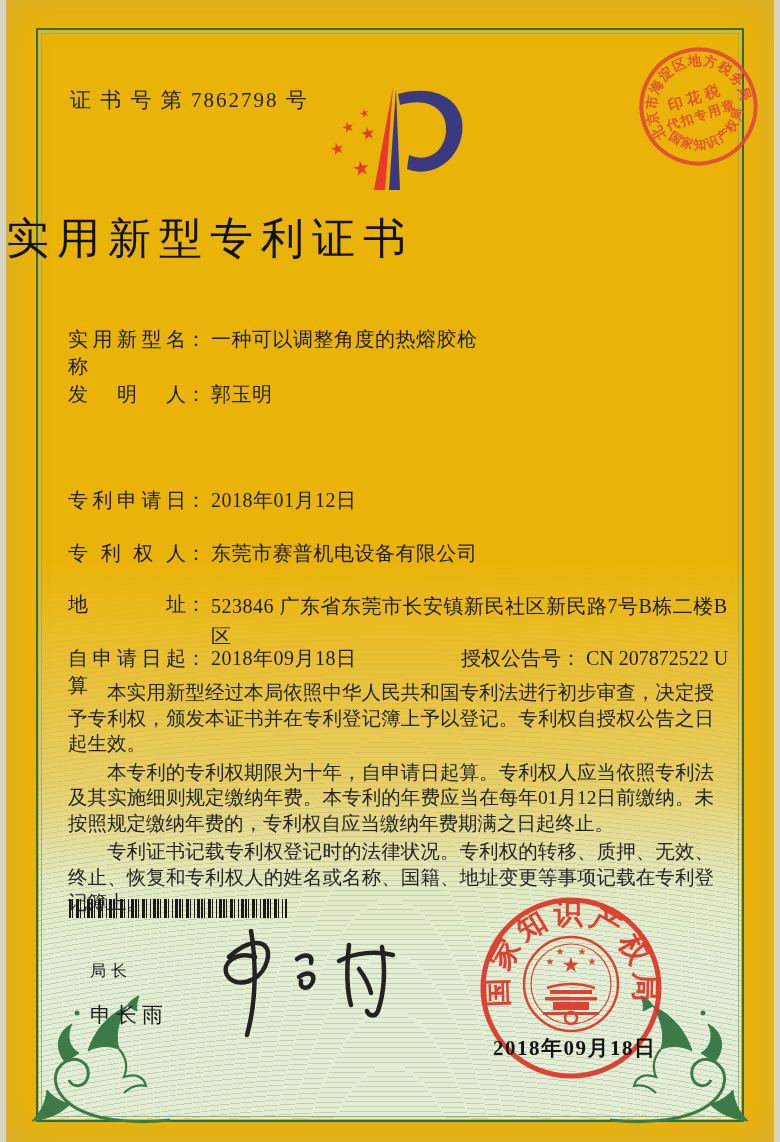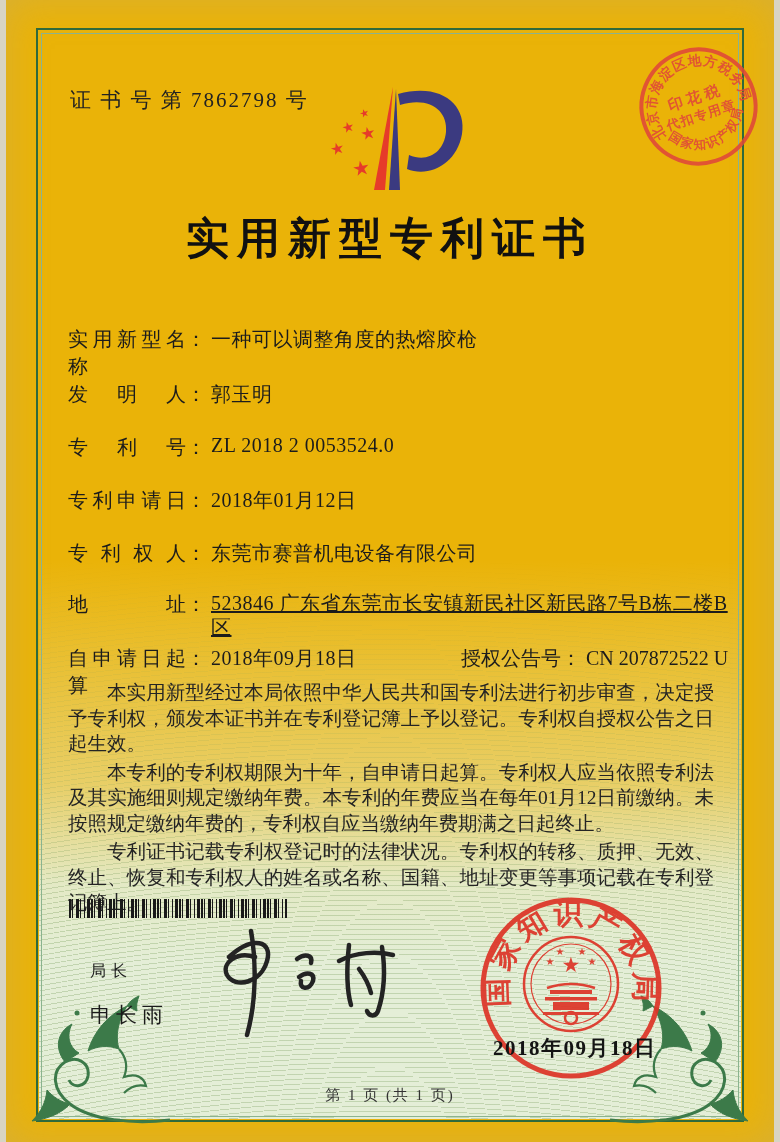--- a/index.html
+++ b/index.html
@@ -11,26 +11,26 @@
   .frame-inner{position:absolute;top:33px;left:35px;right:35px;bottom:25px;border:1px solid #8ab38f;z-index:1;}
   
   .tint{position:absolute;left:33px;right:33px;top:560px;bottom:23px;z-index:0;
         background:linear-gradient(180deg,rgba(230,240,217,0) 0%,rgba(230,240,217,.45) 40%,rgba(227,238,213,.92) 58%,#e4eed7 72%);}
   .waves{position:absolute;left:33px;right:33px;top:560px;bottom:23px;z-index:0;
         background-image:repeating-radial-gradient(900px 680px at 50% 270%,rgba(122,158,92,.32) 0px,rgba(122,158,92,.32) 1.2px,rgba(122,158,92,0) 1.2px,rgba(122,158,92,0) 6.5px);
         -webkit-mask-image:linear-gradient(180deg,transparent 0%,rgba(0,0,0,.55) 42%,#000 62%);
         mask-image:linear-gradient(180deg,transparent 0%,rgba(0,0,0,.55) 42%,#000 62%);}
   .content{position:absolute;inset:0;z-index:3;color:#1c1c1c;}
   .cert-no{position:absolute;left:64px;top:86px;font-size:21px;letter-spacing:2px;color:#222;}
-  .title{position:absolute;left:0;right:0;top:210px;text-align:center;font-size:43px;font-weight:bold;letter-spacing:8px;color:#111;}
+  .title{position:absolute;left:0;right:0;top:210px;text-align:left;font-size:43px;font-weight:normal;letter-spacing:8px;color:#111;}
   .field{position:absolute;left:62px;font-size:20px;}
   .flabel{display:inline-block;width:118px;text-align:justify;text-align-last:justify;vertical-align:top;}
   .fcolon{display:inline-block;vertical-align:top;margin-right:5px;}
   .fvalue{display:inline-block;vertical-align:top;letter-spacing:.5px;}
-  .fvalue.addr{width:518px;line-height:24px;text-decoration:underline;}
+  .fvalue.addr{width:518px;line-height:30px;}
   .grant-right{position:absolute;left:393px;top:0;white-space:nowrap;}
   .paras{position:absolute;left:62px;width:658px;top:680px;font-size:19.5px;line-height:25.5px;color:#242424;}
   .paras p{margin:0 12px 3px 0;text-indent:2em;text-align:justify;}
   .barcode{position:absolute;left:63px;top:899px;width:218px;height:19px;
         background:repeating-linear-gradient(90deg,#191919 0 2px,transparent 2px 3px,#191919 3px 4px,transparent 4px 7px,#191919 7px 10px,transparent 10px 11px,#191919 11px 12px,transparent 12px 15px,#191919 15px 16px,transparent 16px 18px,#191919 18px 21px,transparent 21px 22px);}
   .officer-title{position:absolute;left:84px;top:961px;font-size:16px;letter-spacing:5px;color:#1a1a1a;}
   .officer-name{position:absolute;left:84px;top:1001px;font-size:21px;letter-spacing:5px;color:#1a1a1a;}
   .signature{position:absolute;left:195px;top:925px;z-index:3;}
   .seal{position:absolute;left:465px;top:888px;z-index:4;}
   .seal-date{position:absolute;left:487px;top:1034px;font-size:21px;font-weight:600;letter-spacing:1.5px;color:#141414;z-index:5;}
@@ -91,23 +91,20 @@
       <path d="M 94 14 C 136 2, 163 24, 158 54 C 153 84, 125 98, 103 89 L 105 75 C 124 83, 140 72, 142 52 C 144 31, 126 16, 96 25 Z" fill="#3b3a80"></path>
     </svg>
 
     <div class="title">实用新型专利证书</div>
 
     <div class="field" style="top:381px">
       <span class="flabel">发明人</span><span class="fcolon">：</span><span class="fvalue">郭玉明</span>
     </div>
     <div class="field" style="top:326px">
       <span class="flabel">实用新型名称</span><span class="fcolon">：</span><span class="fvalue">一种可以调整角度的热熔胶枪</span>
-    </div>
-    <div class="field" style="top:434px">
-      <span class="flabel">专利号</span><span class="fcolon">：</span><span class="fvalue">ZL 2018 2 0053524.0</span>
     </div>
     <div class="field" style="top:487px">
       <span class="flabel">专利申请日</span><span class="fcolon">：</span><span class="fvalue">2018年01月12日</span>
     </div>
     <div class="field" style="top:540px">
       <span class="flabel">专利权人</span><span class="fcolon">：</span><span class="fvalue">东莞市赛普机电设备有限公司</span>
     </div>
     <div class="field" style="top:591px">
       <span class="flabel">地址</span><span class="fcolon">：</span><span class="fvalue addr">523846 广东省东莞市长安镇新民社区新民路7号B栋二楼B区</span>
     </div>
@@ -175,16 +172,15 @@
       <text font-size="13.5" fill="#e0473a" letter-spacing="1" font-weight="bold">
         <textPath href="#taxTop" startOffset="3">北京市海淀区地方税务局</textPath>
       </text>
       <text font-size="12.5" fill="#e0473a" letter-spacing="1.5" font-weight="bold">
         <textPath href="#taxBottom" startOffset="3">国家知识产权局</textPath>
       </text>
       <text x="72.5" y="68" font-size="15" text-anchor="middle" fill="#e0473a" letter-spacing="4" font-weight="bold">印花税</text>
       <text x="72.5" y="86" font-size="13" text-anchor="middle" fill="#e0473a" letter-spacing="1.5" font-weight="bold">代扣专用章</text>
     </svg>
 
-    <div class="footer">第 1 页 (共 1 页)</div>
 
   </div>
 </div>
 
 </body></html>

